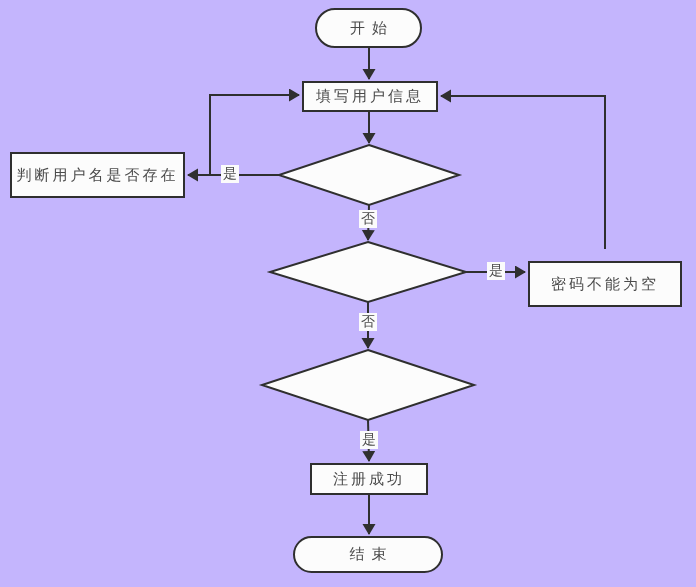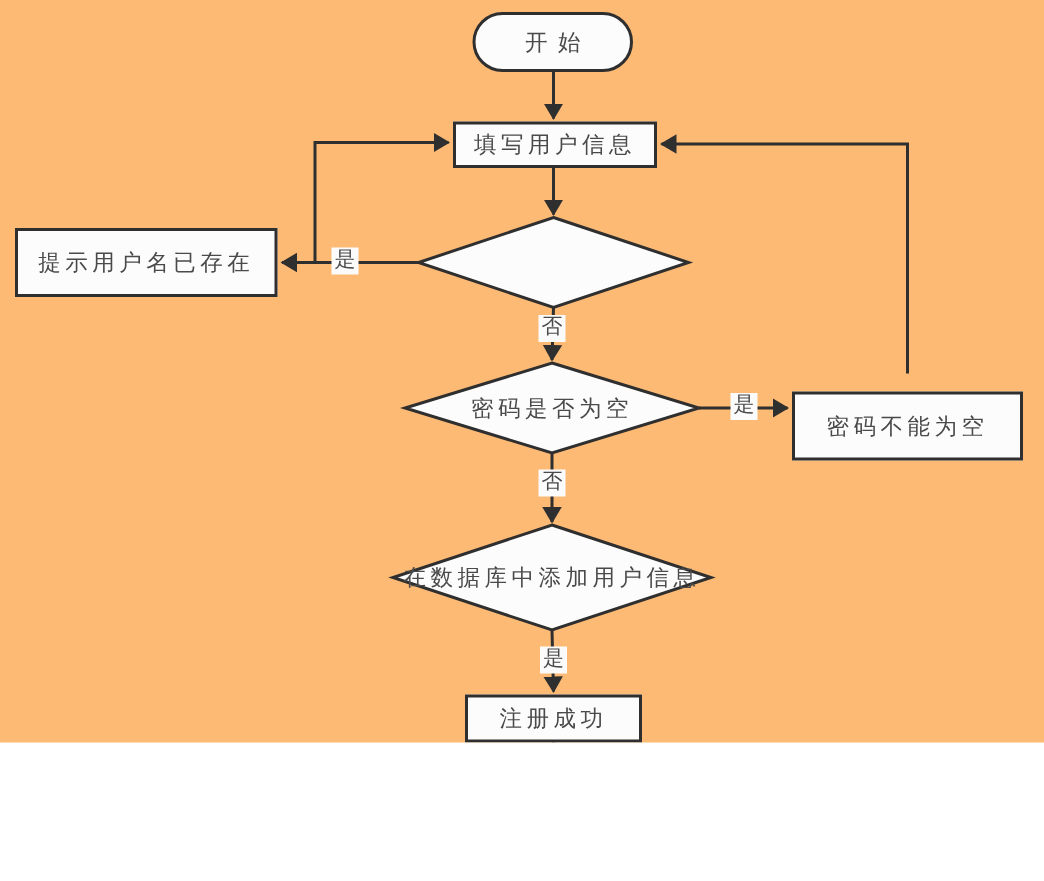--- a/index.html
+++ b/index.html
@@ -3,22 +3,22 @@
 <meta charset="utf-8">
 <style>
   html, body { margin: 0; padding: 0; }
   body {
     font-family: "Liberation Serif", "DejaVu Serif", serif;
     background: #ffffff;
   }
   .canvas {
     position: relative;
     width: 696px;
-    height: 495px;
-    background: #fdba74;
+    height: 587px;
+    background: #c4b5fd;
     overflow: hidden;
   }
   .wires {
     position: absolute;
     left: 0; top: 0;
     width: 696px; height: 587px;
   }
   .node {
     position: absolute;
     display: flex;
@@ -91,39 +91,36 @@
   <div class="node terminator" style="left:315px; top:8px; width:107px; height:40px;">
     <span>开始</span>
   </div>
 
   <div class="node process" style="left:302px; top:81px; width:136px; height:31px;">
     <span>填写用户信息</span>
   </div>
 
 
   <div class="node process" style="left:10px; top:152px; width:175px; height:46px;">
-    <span>提示用户名已存在</span>
+    <span>判断用户名是否存在</span>
   </div>
 
-  <div class="node decision-label" style="left:270px; top:257px; width:196px; height:30px;">
-    <span>密码是否为空</span>
-  </div>
 
   <div class="node process" style="left:528px; top:261px; width:154px; height:46px;">
     <span>密码不能为空</span>
   </div>
 
-  <div class="node decision-label" style="left:262px; top:370px; width:212px; height:30px;">
-    <span>在数据库中添加用户信息</span>
-  </div>
 
   <div class="node process" style="left:310px; top:463px; width:118px; height:32px;font-family:Liberation Mono, monospace;">
     <span>注册成功</span>
   </div>
 
+  <div class="node terminator" style="left:293px; top:536px; width:150px; height:37px;">
+    <span>结束</span>
+  </div>
 
   <div class="edge-label" style="left:221px; top:165px;">是</div>
   <div class="edge-label" style="left:359px; top:210px;">否</div>
   <div class="edge-label" style="left:487px; top:262px;">是</div>
   <div class="edge-label" style="left:359px; top:313px;">否</div>
   <div class="edge-label" style="left:360px; top:431px;">是</div>
 
 </div>
 
 </body></html>

